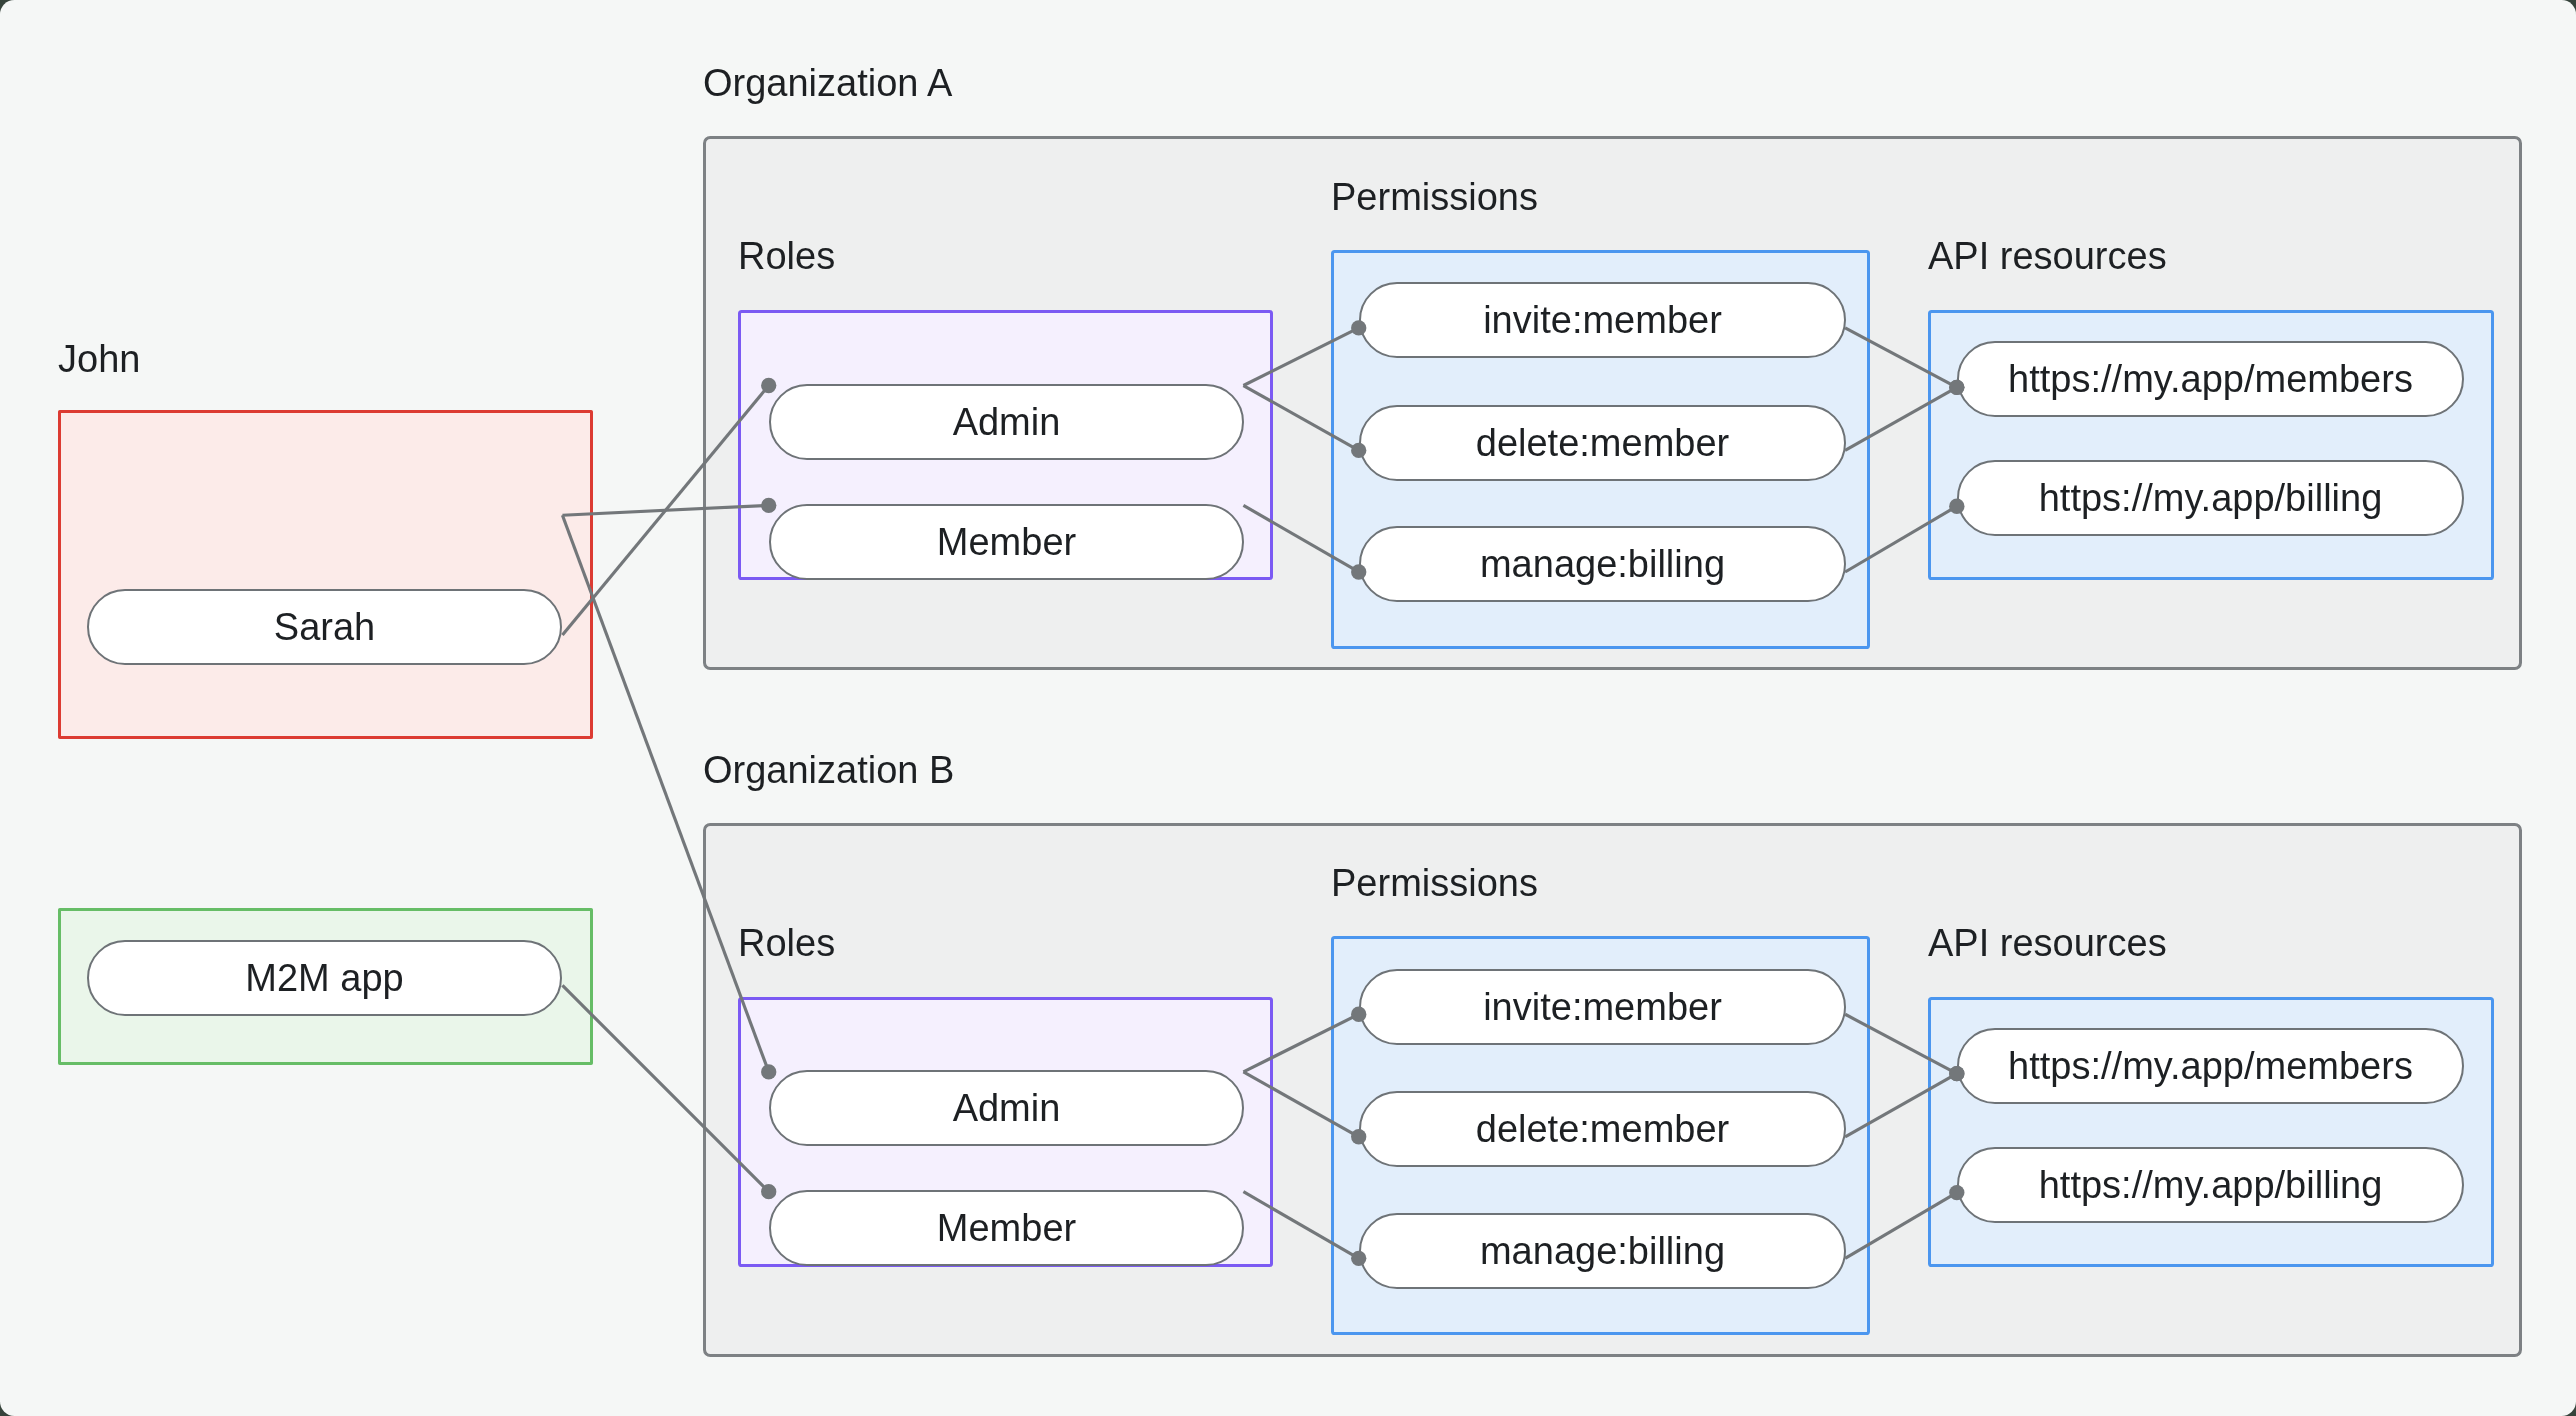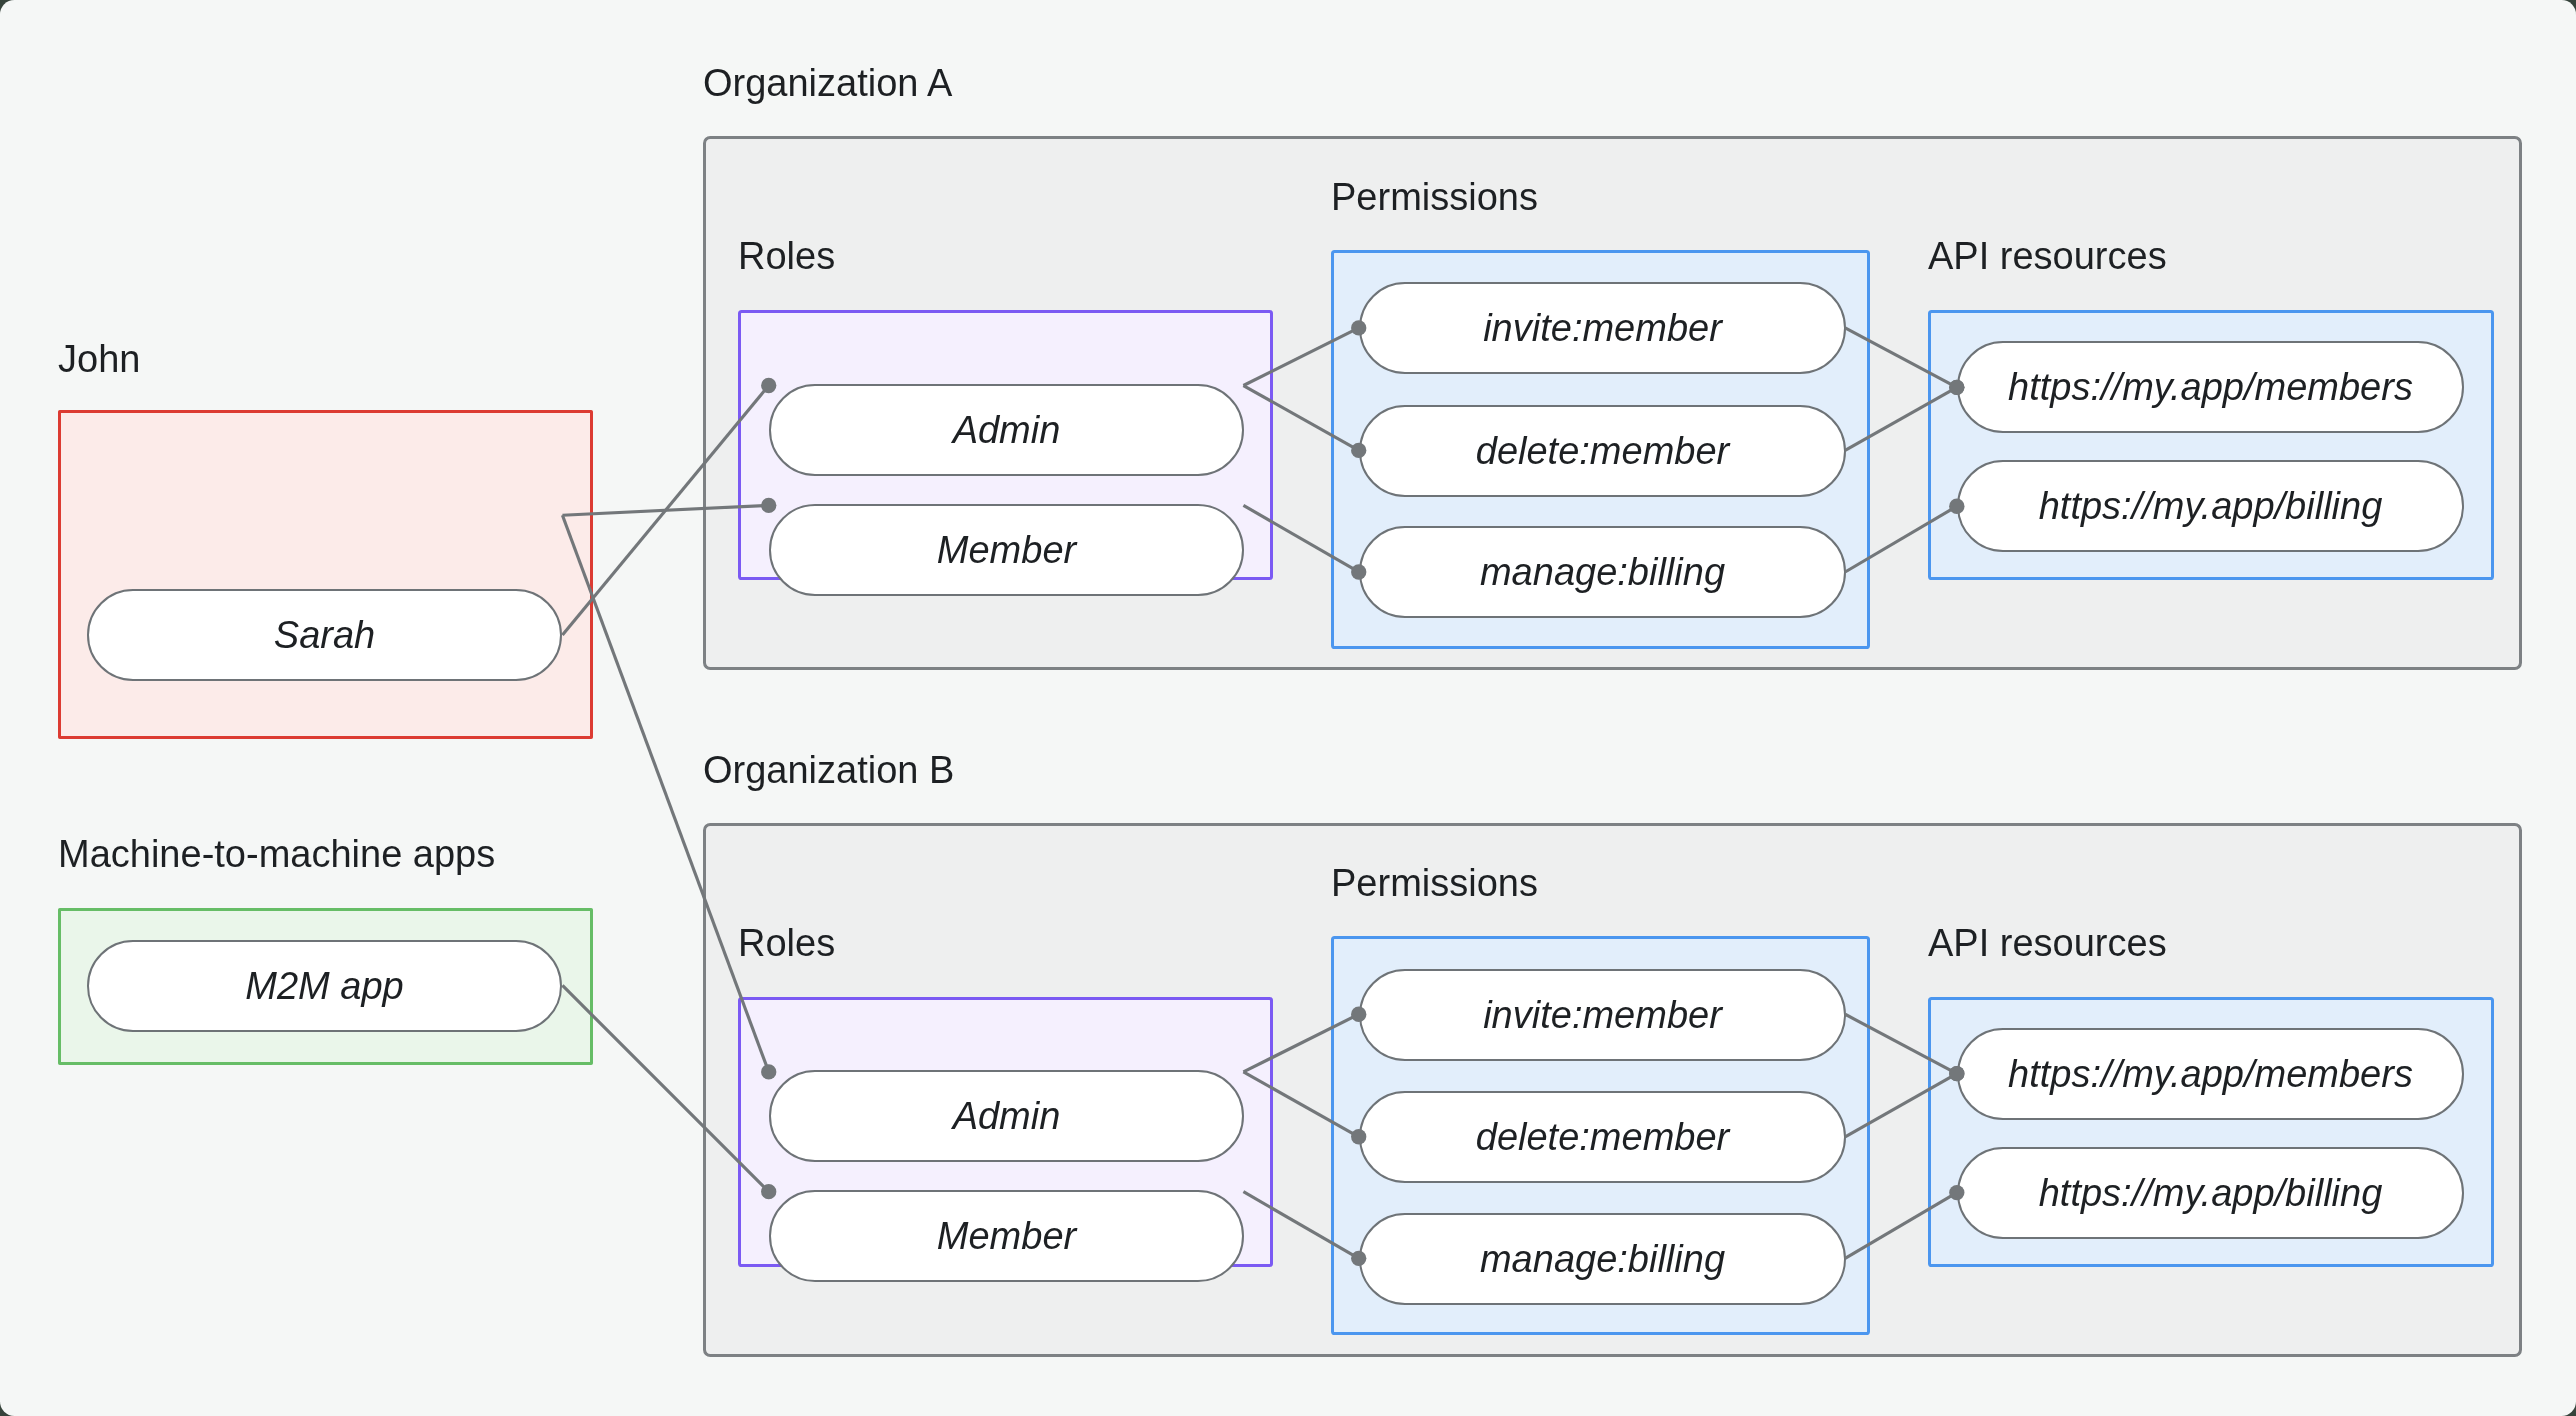--- a/index.html
+++ b/index.html
@@ -21,41 +21,40 @@
   .gbox{position:absolute;border-radius:3.6px;}
   .org{left:703px;width:1819px;height:534px;background:var(--org-fill);
        border:3.6px solid var(--org-border);border-radius:7.2px;}
   .users-box{left:58px;top:410px;width:535px;height:329px;
        background:var(--red-fill);border:3.6px solid var(--red-border);border-radius:1.8px;}
   .m2m-box{left:58px;top:908px;width:535px;height:157px;
        background:var(--green-fill);border:3.6px solid var(--green-border);border-radius:1.8px;}
   .roles-box{width:535px;height:270px;background:var(--purple-fill);border:3.6px solid var(--purple-border);}
   .perm-box{width:539px;height:399px;background:var(--blue-fill);border:3.6px solid var(--blue-border);}
   .api-box{width:566px;height:270px;background:var(--blue-fill);border:3.6px solid var(--blue-border);}
-  .pill{position:absolute;height:92px;background:var(--pill-fill);
+  .pill{position:absolute;height:76px;background:var(--pill-fill);
         border:2.7px solid var(--pill-border);border-radius:47px;
         display:flex;align-items:center;justify-content:center;
-        font-size:38px;color:var(--text);white-space:nowrap;font-style:italic;}
+        font-size:38px;color:var(--text);white-space:nowrap;}
   .user-pill{left:87px;width:475px;}
   .role-pill{left:769px;width:475px;margin-top:44px;}
   .perm-pill{left:1359px;width:487px;}
   .api-pill{left:1957px;width:507px;}
   #edges{position:absolute;left:0;top:0;width:2576px;height:1416px;
          z-index:10;pointer-events:none;}
 </style>
 </head>
 <body>
 
 <div class="stage">
 
   <div class="lbl" style="left:58px;top:339px">John</div>
   <div class="gbox users-box"></div>
   <div class="pill user-pill" style="top:589px">Sarah</div>
 
-  <div class="lbl" style="left:58px;top:834px">Machine-to-machine apps</div>
   <div class="gbox m2m-box"></div>
   <div class="pill user-pill" style="top:940px">M2M app</div>
 
   <div class="lbl" style="left:703px;top:63px">Organization A</div>
   <div class="gbox org" style="top:136px"></div>
 
   <div class="lbl" style="left:738px;top:236px">Roles</div>
   <div class="gbox roles-box" style="left:738px;top:310px"></div>
   <div class="pill role-pill" style="top:340px">Admin</div>
   <div class="pill role-pill" style="top:460px">Member</div>

